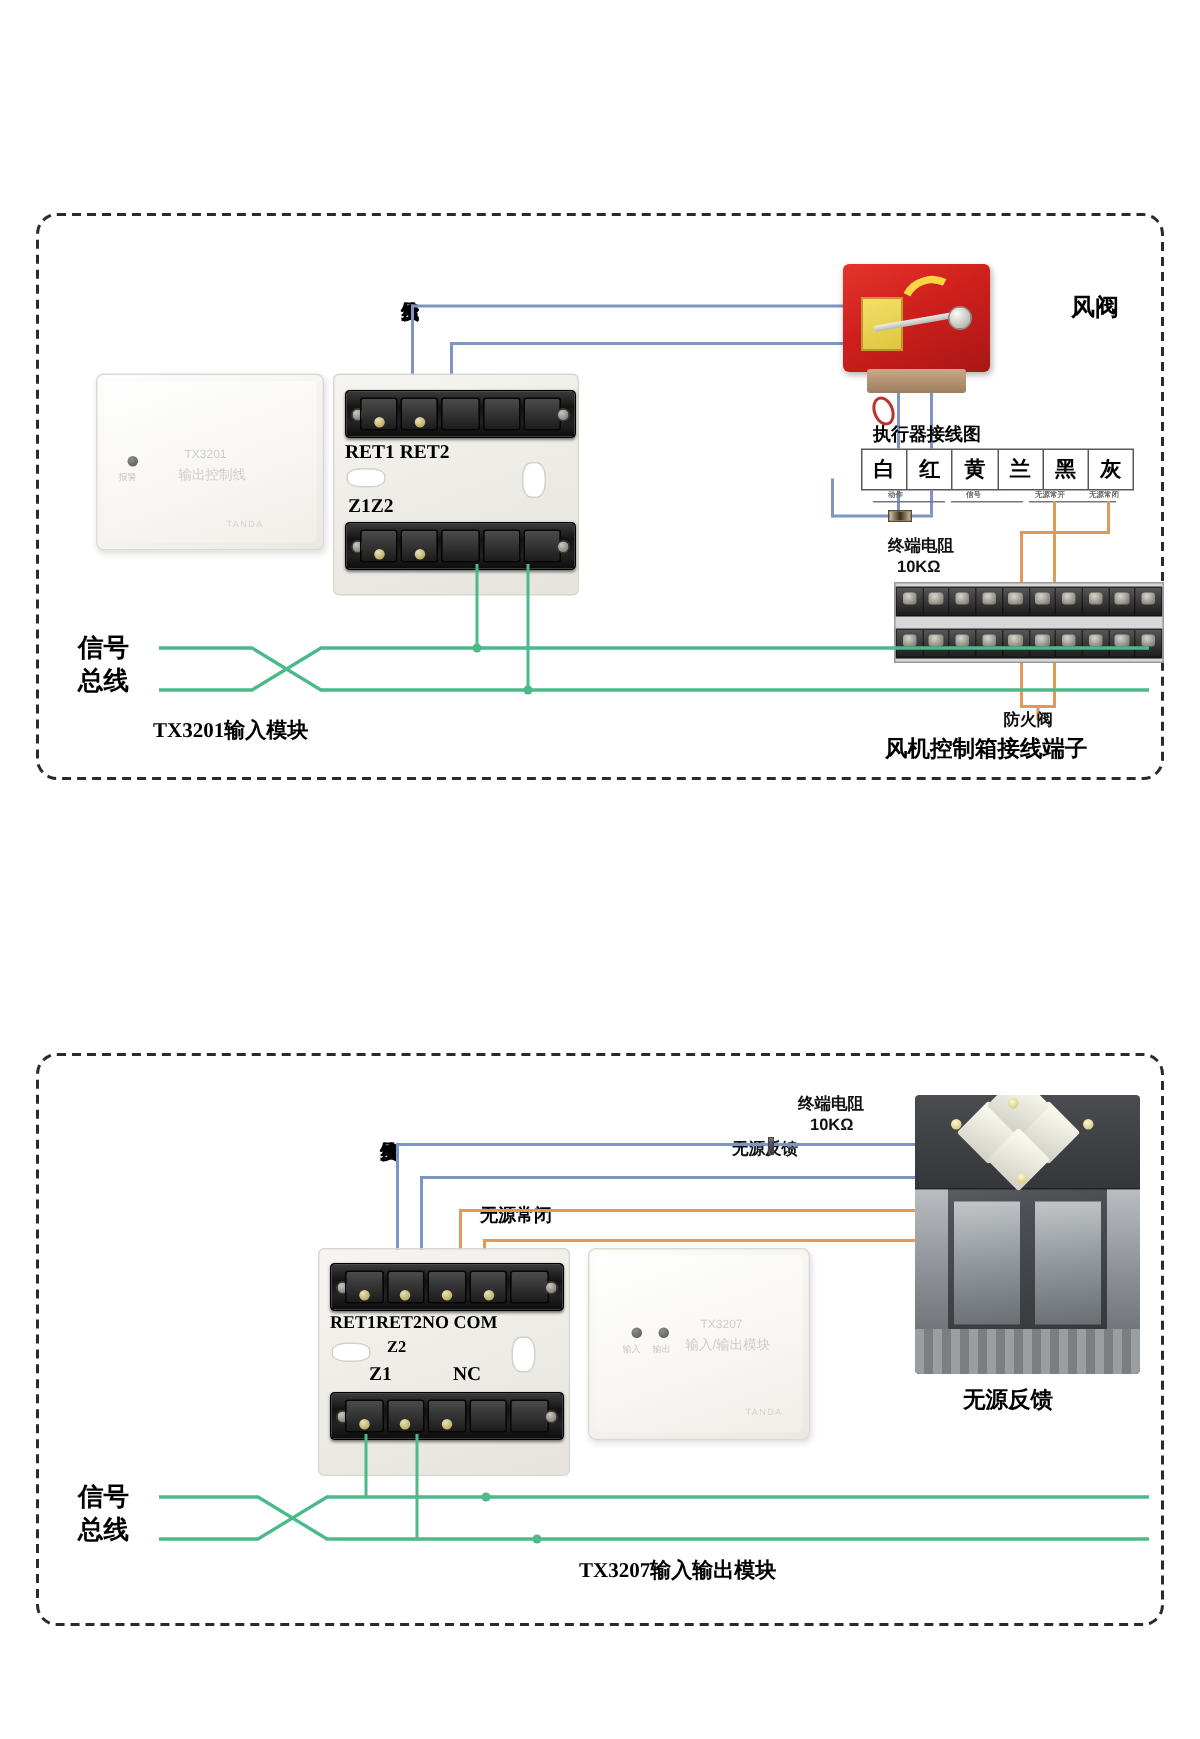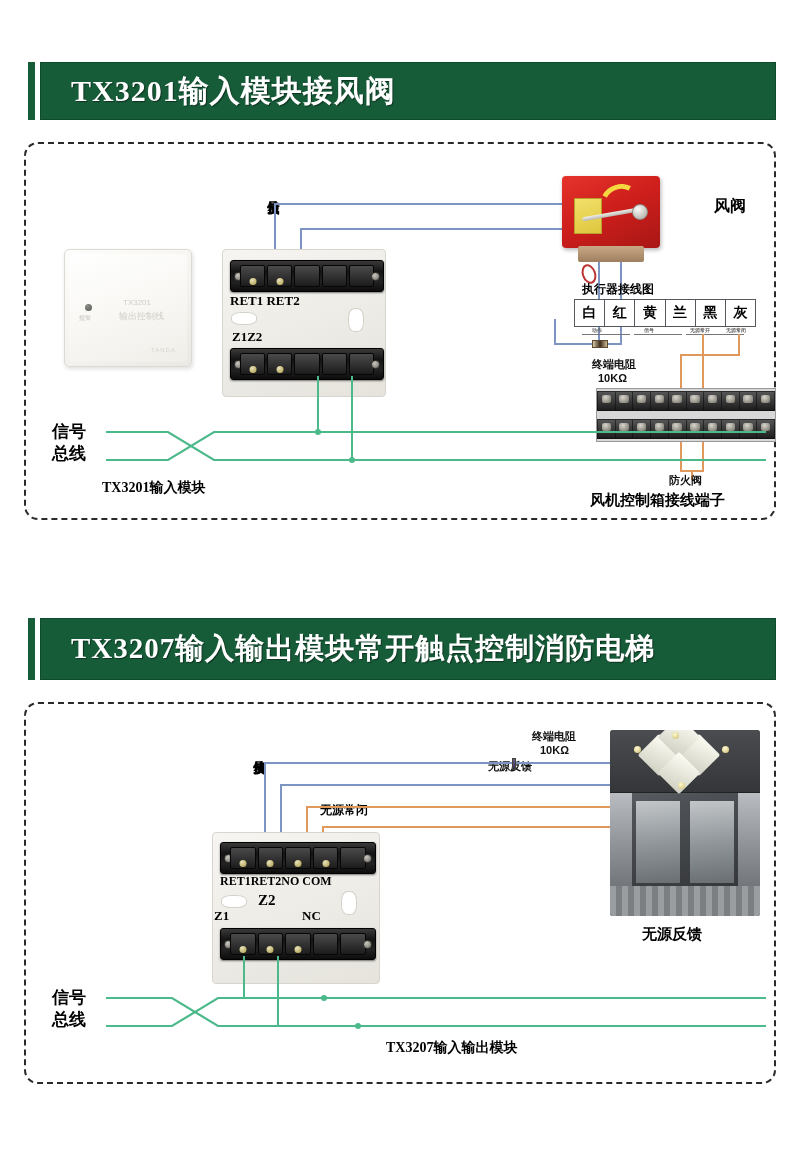--- a/index.html
+++ b/index.html
@@ -309,42 +309,36 @@
   }
 
   
   .bus-svg { position: absolute; }
 </style>
 </head>
 <body>
 
 <div class="page">
 
-  <div class="banner" style="left:28px; top:62px; width:748px; height:58px;">
-    <div class="banner-accent"></div>
-    <div class="banner-body">
-      <span class="banner-title" style="font-size:30px;">TX3201输入模块接风阀</span>
-    </div>
-  </div>
 
   <div class="panel" style="left:24px; top:142px; width:752px; height:378px;">
 
     <div class="lbl vert" style="left:240px; top:48px; font-size:12px;">信号反馈线</div>
 
     <div class="wire w-blue" style="left:248px; top:59px;  width:348px; height:2px;"></div>
     <div class="wire w-blue" style="left:248px; top:59px;  width:2px;  height:74px;"></div>
     <div class="wire w-blue" style="left:594px; top:59px;  width:2px;  height:140px;"></div>
     <div class="wire w-blue" style="left:274px; top:84px;  width:300px; height:2px;"></div>
     <div class="wire w-blue" style="left:274px; top:84px;  width:2px;  height:49px;"></div>
     <div class="wire w-blue" style="left:572px; top:84px;  width:2px;  height:117px;"></div>
     <div class="wire w-blue" style="left:528px; top:199px; width:68px; height:2px;"></div>
     <div class="wire w-blue" style="left:528px; top:175px; width:2px;  height:26px;"></div>
     <div class="wire w-blue" style="left:572px; top:175px; width:2px;  height:26px;"></div>
 
-    <div class="module" style="left:38px; top:105px; width:128px; height:118px;">
+    <div class="module" style="left:38px; top:105px; width:152px; height:118px;">
       <div class="module-face"></div>
       <div class="mod-led" style="left:20px; top:54px;"></div>
       <div class="mod-led-lbl" style="left:14px; top:64px;">报警</div>
       <div class="mod-text" style="left:58px; top:47px;">TX3201</div>
       <div class="mod-text" style="left:54px; top:60px; font-size:9px;">输出控制线</div>
       <div class="mod-brand" style="left:86px; top:97px;">TANDA</div>
     </div>
 
     <div class="plate" style="left:196px; top:105px; width:164px; height:148px;">
       <div class="plate-hole" style="left:8px; top:62px; width:26px; height:13px;"></div>
@@ -457,26 +451,20 @@
       <circle cx="212" cy="12" r="3" fill="#4bb98a"></circle>
       <circle cx="246" cy="40" r="3" fill="#4bb98a"></circle>
     </svg>
 
     <div class="wire w-green" style="left:291px; top:232px; width:2px; height:58px;"></div>
     <div class="wire w-green" style="left:325px; top:232px; width:2px; height:86px;"></div>
 
     <div class="lbl" style="left:76px; top:336px; font-size:14px;">TX3201输入模块</div>
   </div>
 
-  <div class="banner" style="left:28px; top:618px; width:748px; height:62px;">
-    <div class="banner-accent"></div>
-    <div class="banner-body">
-      <span class="banner-title" style="font-size:29px;">TX3207输入输出模块常开触点控制消防电梯</span>
-    </div>
-  </div>
 
   <div class="panel" style="left:24px; top:702px; width:752px; height:382px;">
 
     <div class="lbl vert" style="left:226px; top:48px; font-size:12px;">信号反馈线</div>
     <div class="lbl" style="left:294px; top:100px; font-size:12px;">无源常闭</div>
     <div class="lbl-sans" style="left:462px; top:56px; font-size:11px;">无源反馈</div>
     <div class="lbl-sans" style="left:506px; top:26px; font-size:11px;">终端电阻</div>
     <div class="lbl-sans" style="left:514px; top:40px; font-size:11px;">10KΩ</div>
 
     <div class="wire w-blue" style="left:238px; top:58px;  width:372px; height:2px;"></div>
@@ -500,34 +488,44 @@
       <div class="tscrew" style="left:3px; top:11px;"></div>
       <div class="tpin live"></div>
       <div class="tpin live"></div>
       <div class="tpin live"></div>
       <div class="tpin live"></div>
       <div class="tpin"></div>
       <div class="tscrew" style="right:3px; top:11px;"></div>
     </div>
     <div class="lbl" style="left:194px; top:171px; font-size:12px;">RET1RET2NO COM</div>
 
-    <div class="lbl" style="left:188px; top:205px; font-size:13px;">Z1</div>
-    <div class="lbl" style="left:232px; top:188px; font-size:15px;">Z2</div>
+    <div class="lbl" style="left:220px; top:205px; font-size:13px;">Z1</div>
+    <div class="lbl" style="left:232px; top:188px; font-size:11px;">Z2</div>
     <div class="lbl" style="left:276px; top:205px; font-size:13px;">NC</div>
 
     <div class="tblock" style="left:194px; top:224px; width:156px; height:32px;">
       <div class="tscrew" style="left:3px; top:11px;"></div>
       <div class="tpin live"></div>
       <div class="tpin live"></div>
       <div class="tpin live"></div>
       <div class="tpin"></div>
       <div class="tpin"></div>
       <div class="tscrew" style="right:3px; top:11px;"></div>
     </div>
 
+    <div class="module" style="left:366px; top:128px; width:148px; height:128px;">
+      <div class="module-face"></div>
+      <div class="mod-led" style="left:28px; top:52px;"></div>
+      <div class="mod-led" style="left:46px; top:52px;"></div>
+      <div class="mod-led-lbl" style="left:22px; top:62px;">输入</div>
+      <div class="mod-led-lbl" style="left:42px; top:62px;">输出</div>
+      <div class="mod-text" style="left:74px; top:44px;">TX3207</div>
+      <div class="mod-text" style="left:64px; top:57px; font-size:9px;">输入/输出模块</div>
+      <div class="mod-brand" style="left:104px; top:106px;">TANDA</div>
+    </div>
 
     <div class="elev" style="left:584px; top:26px; width:150px; height:186px;">
       <div class="elev-ceiling">
         <div class="elev-panel" style="left:34px; top:10px; width:30px; height:30px;"></div>
         <div class="elev-panel" style="left:74px; top:10px; width:30px; height:30px;"></div>
         <div class="elev-panel" style="left:54px; top:-8px; width:30px; height:30px;"></div>
         <div class="elev-panel" style="left:54px; top:28px; width:30px; height:30px;"></div>
         <div class="elev-light" style="left:24px; top:16px;"></div>
         <div class="elev-light" style="left:62px; top:2px;"></div>
         <div class="elev-light" style="left:112px; top:16px;"></div>

